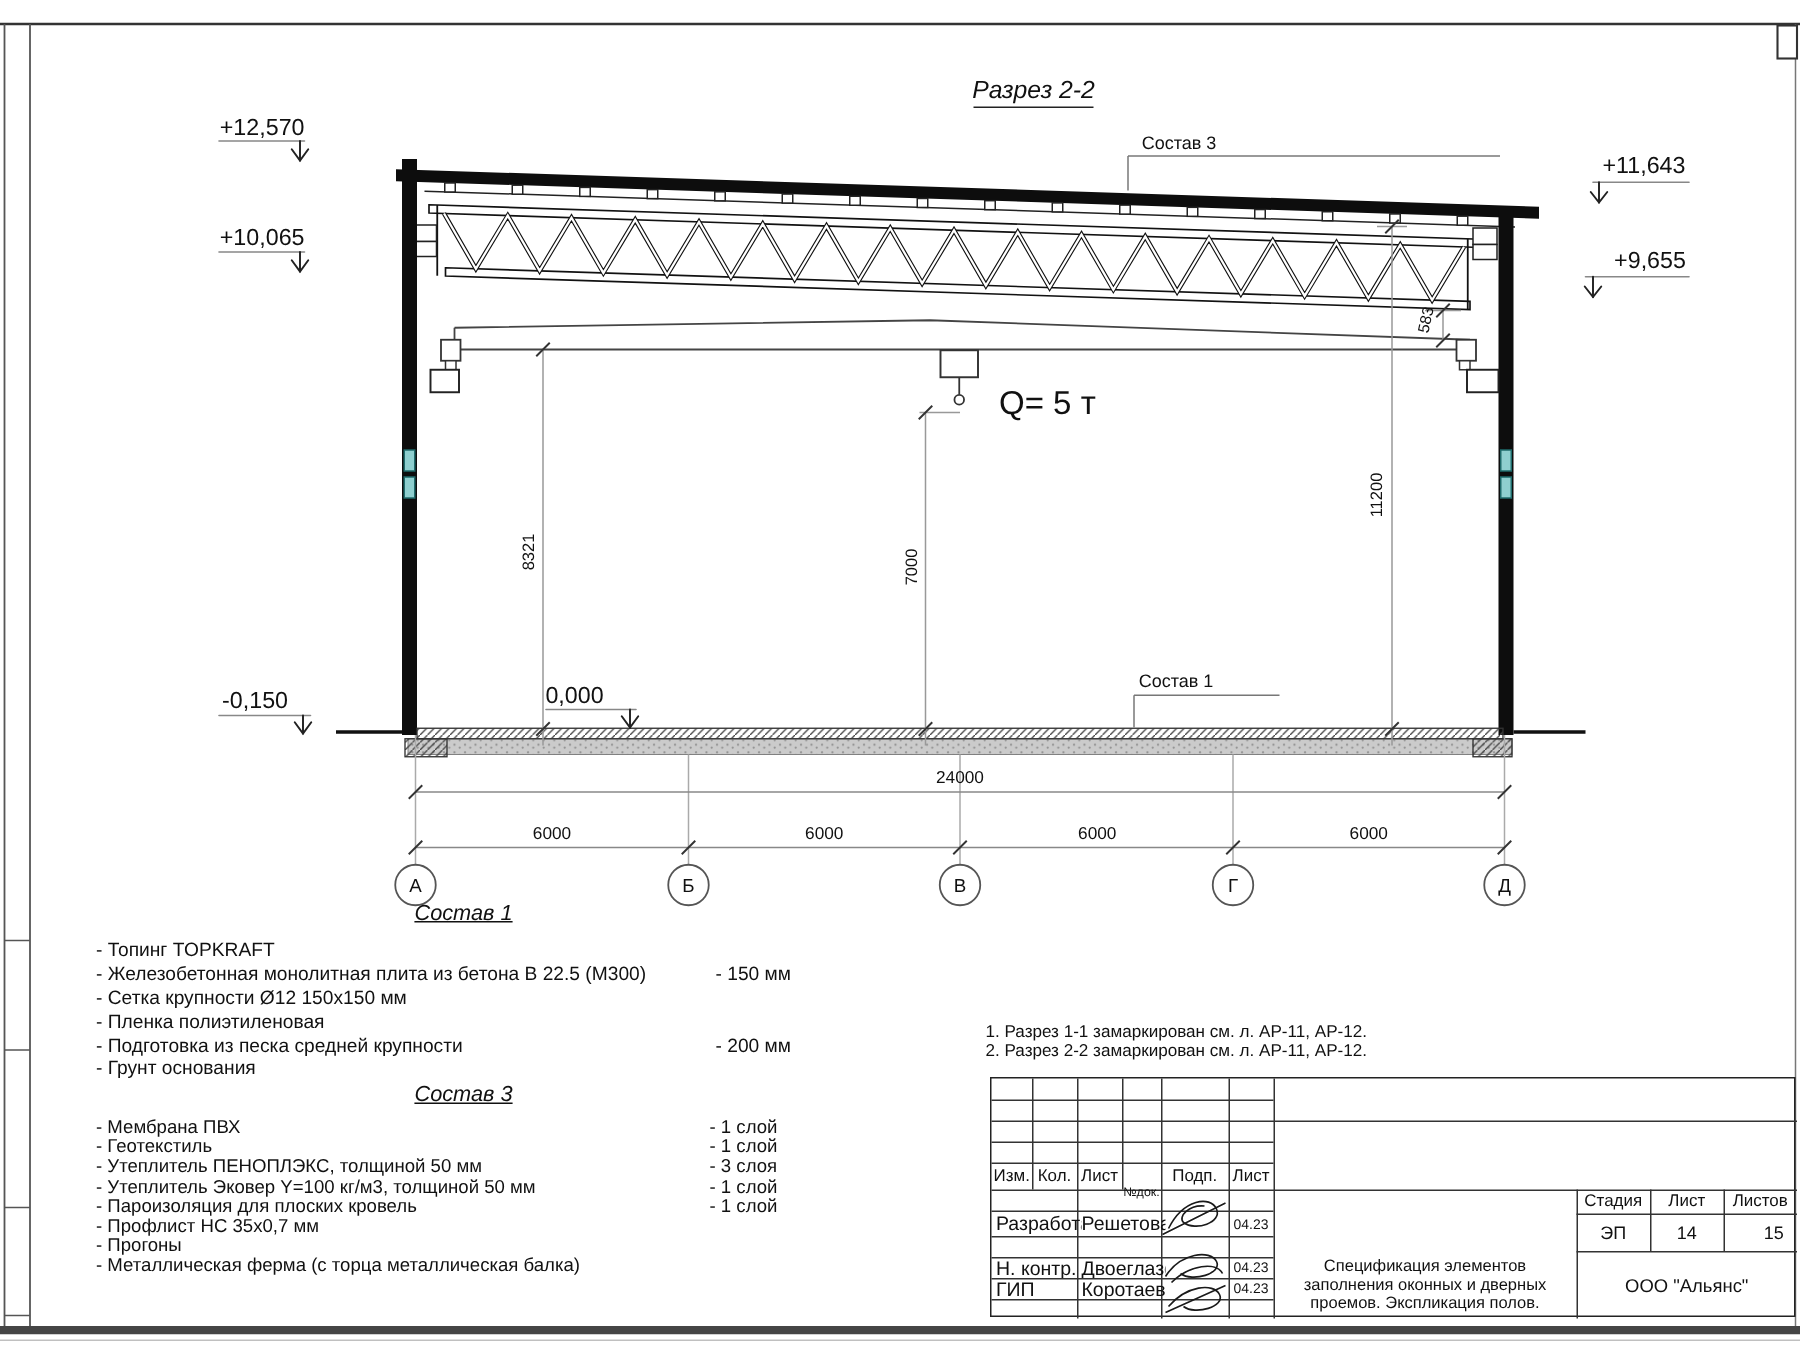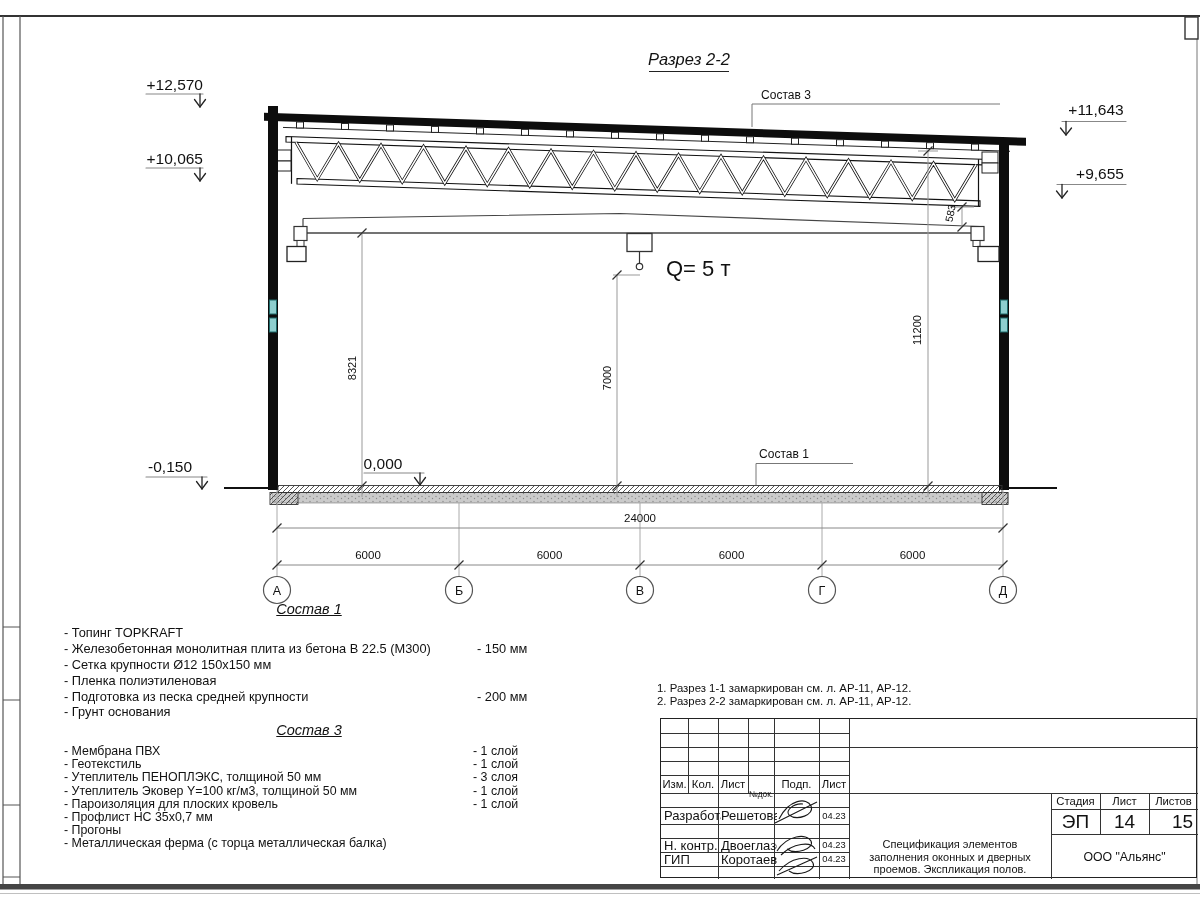--- a/index.html
+++ b/index.html
@@ -22,21 +22,21 @@
   .tb{position:absolute;left:660px;top:718px;width:537px;height:160px;border:1.6px solid #222;box-sizing:border-box;}
   .tb .vl,.tb .hl{position:absolute;background:#333;}
   .tb .vl{width:1px;}
   .tb .hl{height:1px;}
   .tb .cell{position:absolute;display:flex;align-items:center;justify-content:center;
             text-align:center;overflow:hidden;white-space:nowrap;}
   .tb .lbl{font-size:11.3px;}
   .tb .small{font-size:8.3px;}
   .tb .nm{font-size:13px;justify-content:flex-start;padding-left:3px;}
   .tb .dt{font-size:9.3px;}
-  .tb .big{font-size:19px;}
+  .tb .big{font-size:12px;}
   .tb .doc{font-size:11px;line-height:12.4px;white-space:normal;}
   .tb .comp{font-size:12.3px;}
 </style>
 </head>
 <body>
 
 <div class="sheet">
 
   <svg id="dwg" width="1200" height="900" viewBox="0 0 1200 900">
     <defs>

